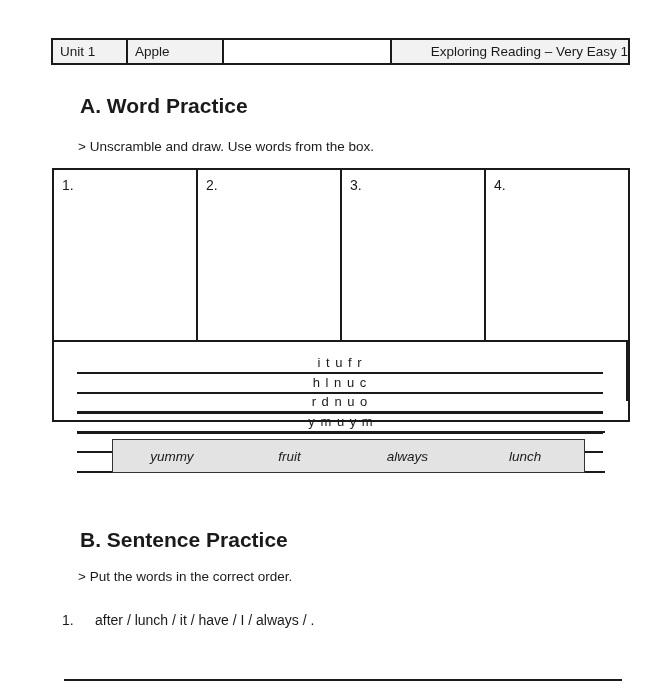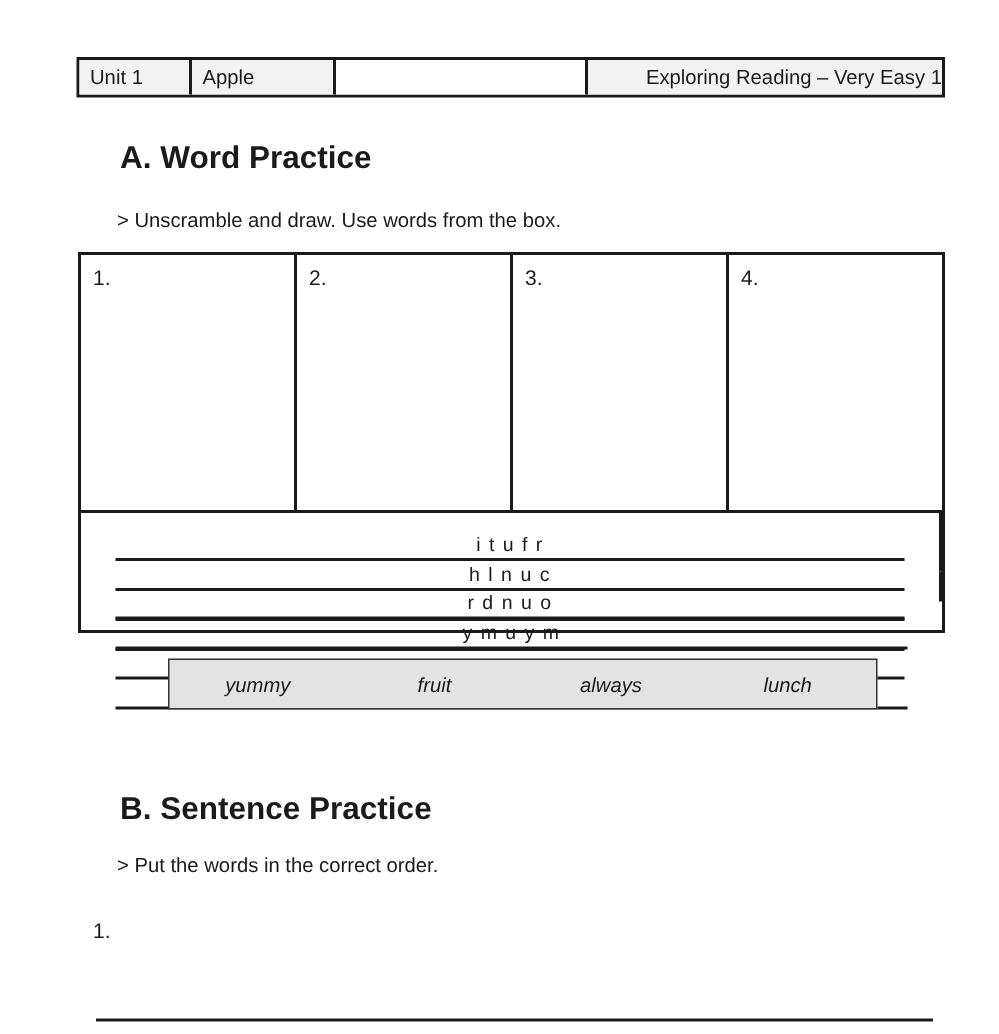--- a/index.html
+++ b/index.html
@@ -165,17 +165,18 @@
     <div class="word-box-word">fruit</div>
     <div class="word-box-word">always</div>
     <div class="word-box-word">lunch</div>
   </div>
 
   <div class="section-title title-b">B. Sentence Practice</div>
   <div class="instruction instr-b">&gt; Put the words in the correct order.</div>
 
   <div class="sentence-item">
     <span class="sentence-num">1.</span>
+    <span>after / lunch / it / have / I / always / .</span>
   </div>
 
   <div class="answer-line"></div>
 
 </div>
 
 </body></html>

